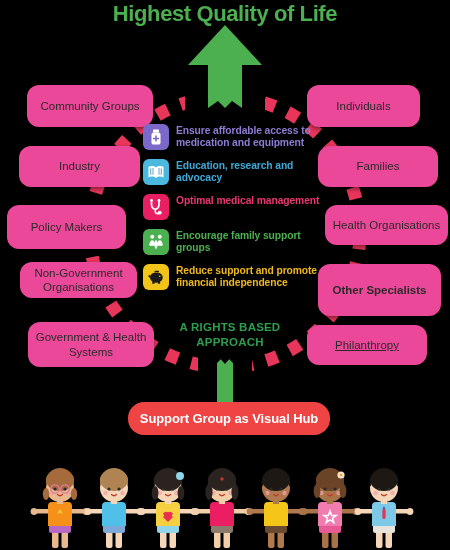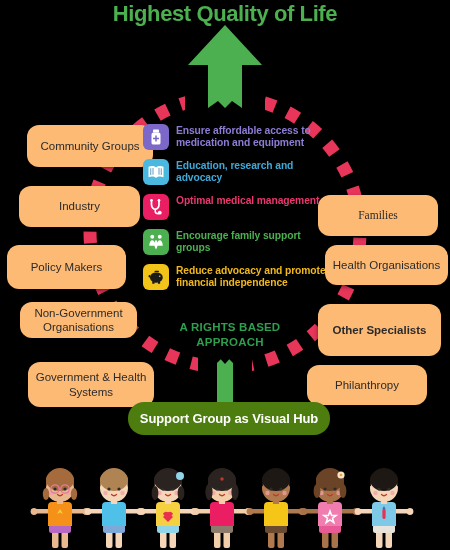--- a/index.html
+++ b/index.html
@@ -27,45 +27,44 @@
   #ring{position:absolute;left:0;top:0;width:450px;height:550px;}
 
   
   .arrow{position:absolute;}
   #arrow-top{left:188px;top:25px;width:74px;height:83px;}
   #arrow-bottom{left:203px;top:355px;width:44px;height:55px;}
 
   
   .node{
     position:absolute;
-    background:#fdba74;
+    background:#ec4899;
     border-radius:12px;
     box-shadow:0 2px 4px rgba(0,0,0,0.45);
     display:flex;align-items:center;justify-content:center;
     text-align:center;
     color:#2b2b2b;
     font-size:11.5px;
     line-height:1.25;
     padding:13px 6px;
     box-sizing:border-box;
     z-index:3;
-    margin-top:40px;
   }
   
   #node-community-groups{left:27px; top:85px; width:126px;height:42px;}
   #node-industry        {left:19px; top:146px;width:121px;height:41px;}
   #node-policy-makers   {left:7px;  top:205px;width:119px;height:44px;}
   #node-ngo             {left:20px; top:262px;width:117px;height:36px;}
   #node-gov-health      {left:28px; top:322px;width:126px;height:45px;justify-content:center;}
   
   #node-individuals       {left:307px;top:85px; width:113px;height:42px;}
-  #node-families          {left:318px;top:155px;width:120px;height:41px;font-family:Liberation Serif, serif;}
+  #node-families          {left:318px;top:146px;width:120px;height:41px;}
   #node-health-prof       {left:325px;top:205px;width:123px;height:40px;}
   #node-other-specialists {left:318px;top:264px;width:123px;height:52px;font-weight:bold;}
-  #node-philanthropy      {left:307px;top:325px;width:120px;height:40px;}
+  #node-philanthropy      {left:307px;top:325px;width:120px;height:40px;text-decoration:underline;}
 
   
   #icon-list{
     position:absolute;left:143px;top:124px;width:190px;z-index:4;
   }
   .icon-row{display:flex;align-items:flex-start;margin-bottom:9px;}
   .icon-tile{
     width:26px;height:26px;flex:0 0 26px;border-radius:6px;
     display:flex;align-items:center;justify-content:center;
     margin-right:7px;
@@ -82,21 +81,21 @@
     position:absolute;left:150px;top:320px;width:160px;
     text-align:center;color:#2E9E4F;
     font-size:11.5px;font-weight:bold;line-height:1.3;
     letter-spacing:0.2px;
     z-index:4;
   }
 
   
   #hub{
     position:absolute;left:128px;top:402px;width:202px;height:33px;
-    background:#4d7c0f;border-radius:16px;
+    background:#ef4444;border-radius:16px;
     display:flex;align-items:center;justify-content:center;
     color:#ffffff;font-size:13px;font-weight:bold;
     letter-spacing:-0.1px;
     z-index:5;
   }
 
   
   #children{position:absolute;left:0;top:462px;width:450px;height:88px;z-index:2;}
 </style>
 </head>
@@ -132,20 +131,23 @@
   <div class="node" id="node-policy-makers">
     <span>Policy Makers</span>
   </div>
   <div class="node" id="node-ngo">
     <span>Non-Government Organisations</span>
   </div>
   <div class="node" id="node-gov-health">
     <span>Government &amp; Health Systems</span>
   </div>
 
+  <div class="node" id="node-individuals">
+    <span>Individuals</span>
+  </div>
   <div class="node" id="node-families">
     <span>Families</span>
   </div>
   <div class="node" id="node-health-prof">
     <span>Health Organisations</span>
   </div>
   <div class="node" id="node-other-specialists">
     <span>Other Specialists</span>
   </div>
   <div class="node" id="node-philanthropy">
@@ -205,21 +207,21 @@
 
     <div class="icon-row">
       <div class="icon-tile" style="background:#F2C318;">
         <svg width="18" height="18" viewBox="0 0 24 24">
           <path d="M4 13 C4 8.5 8 6 12.5 6 C17 6 21 8.5 21 12.5 C21 15 19.5 17 17.5 18 L17.5 21 L14.5 21 L14.5 19.3 C13.9 19.4 13.2 19.5 12.5 19.5 C11.6 19.5 10.8 19.4 10 19.2 L10 21 L7 21 L7 17.8 C5.3 16.8 4 15.1 4 13 Z" fill="#1a1a1a"></path>
           <path d="M4.5 10 C3 9 2 9.5 2 11 C2 12.5 3.3 13 4.3 12.6 Z" fill="#1a1a1a"></path>
           <circle cx="17" cy="11" r="1.1" fill="#F2C318"></circle>
           <rect x="10" y="3.6" width="6" height="1.8" rx="0.9" fill="#1a1a1a"></rect>
         </svg>
       </div>
-      <div class="icon-text" style="color:#F0B81C;">Reduce advocacy and promote financial independence</div>
+      <div class="icon-text" style="color:#F0B81C;">Reduce support and promote financial independence</div>
     </div>
 
   </div>
 
   <div id="approach">
     <div>A RIGHTS BASED</div>
     <div>APPROACH</div>
   </div>
 
   <div id="hub">

